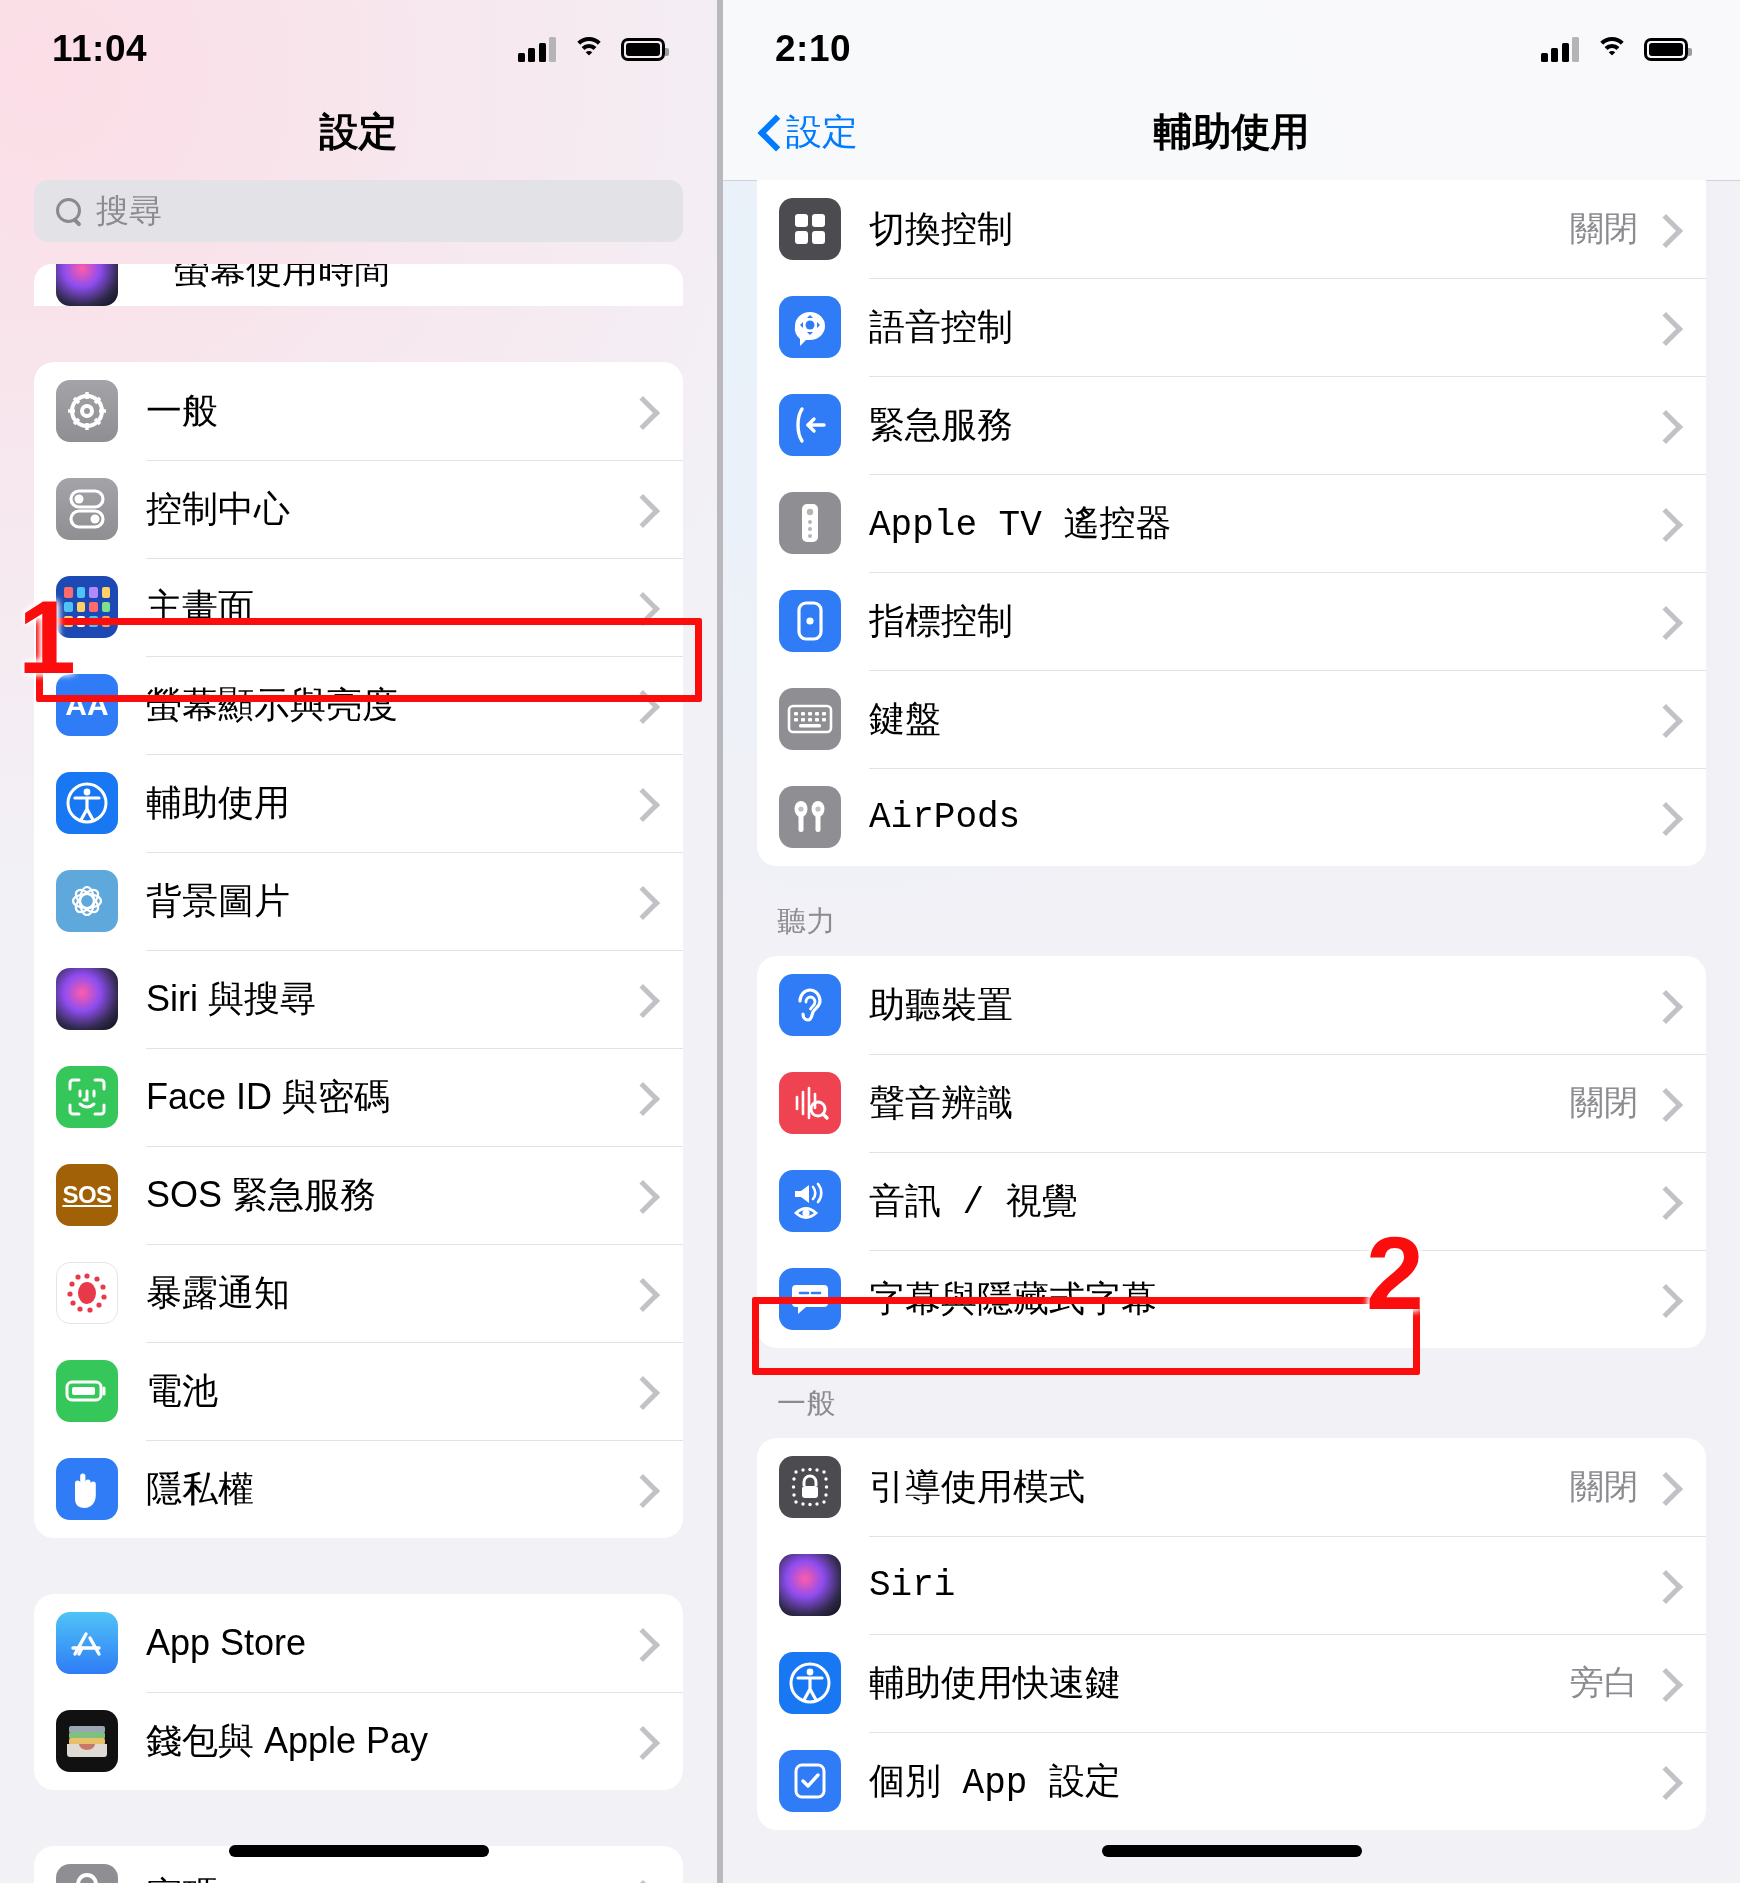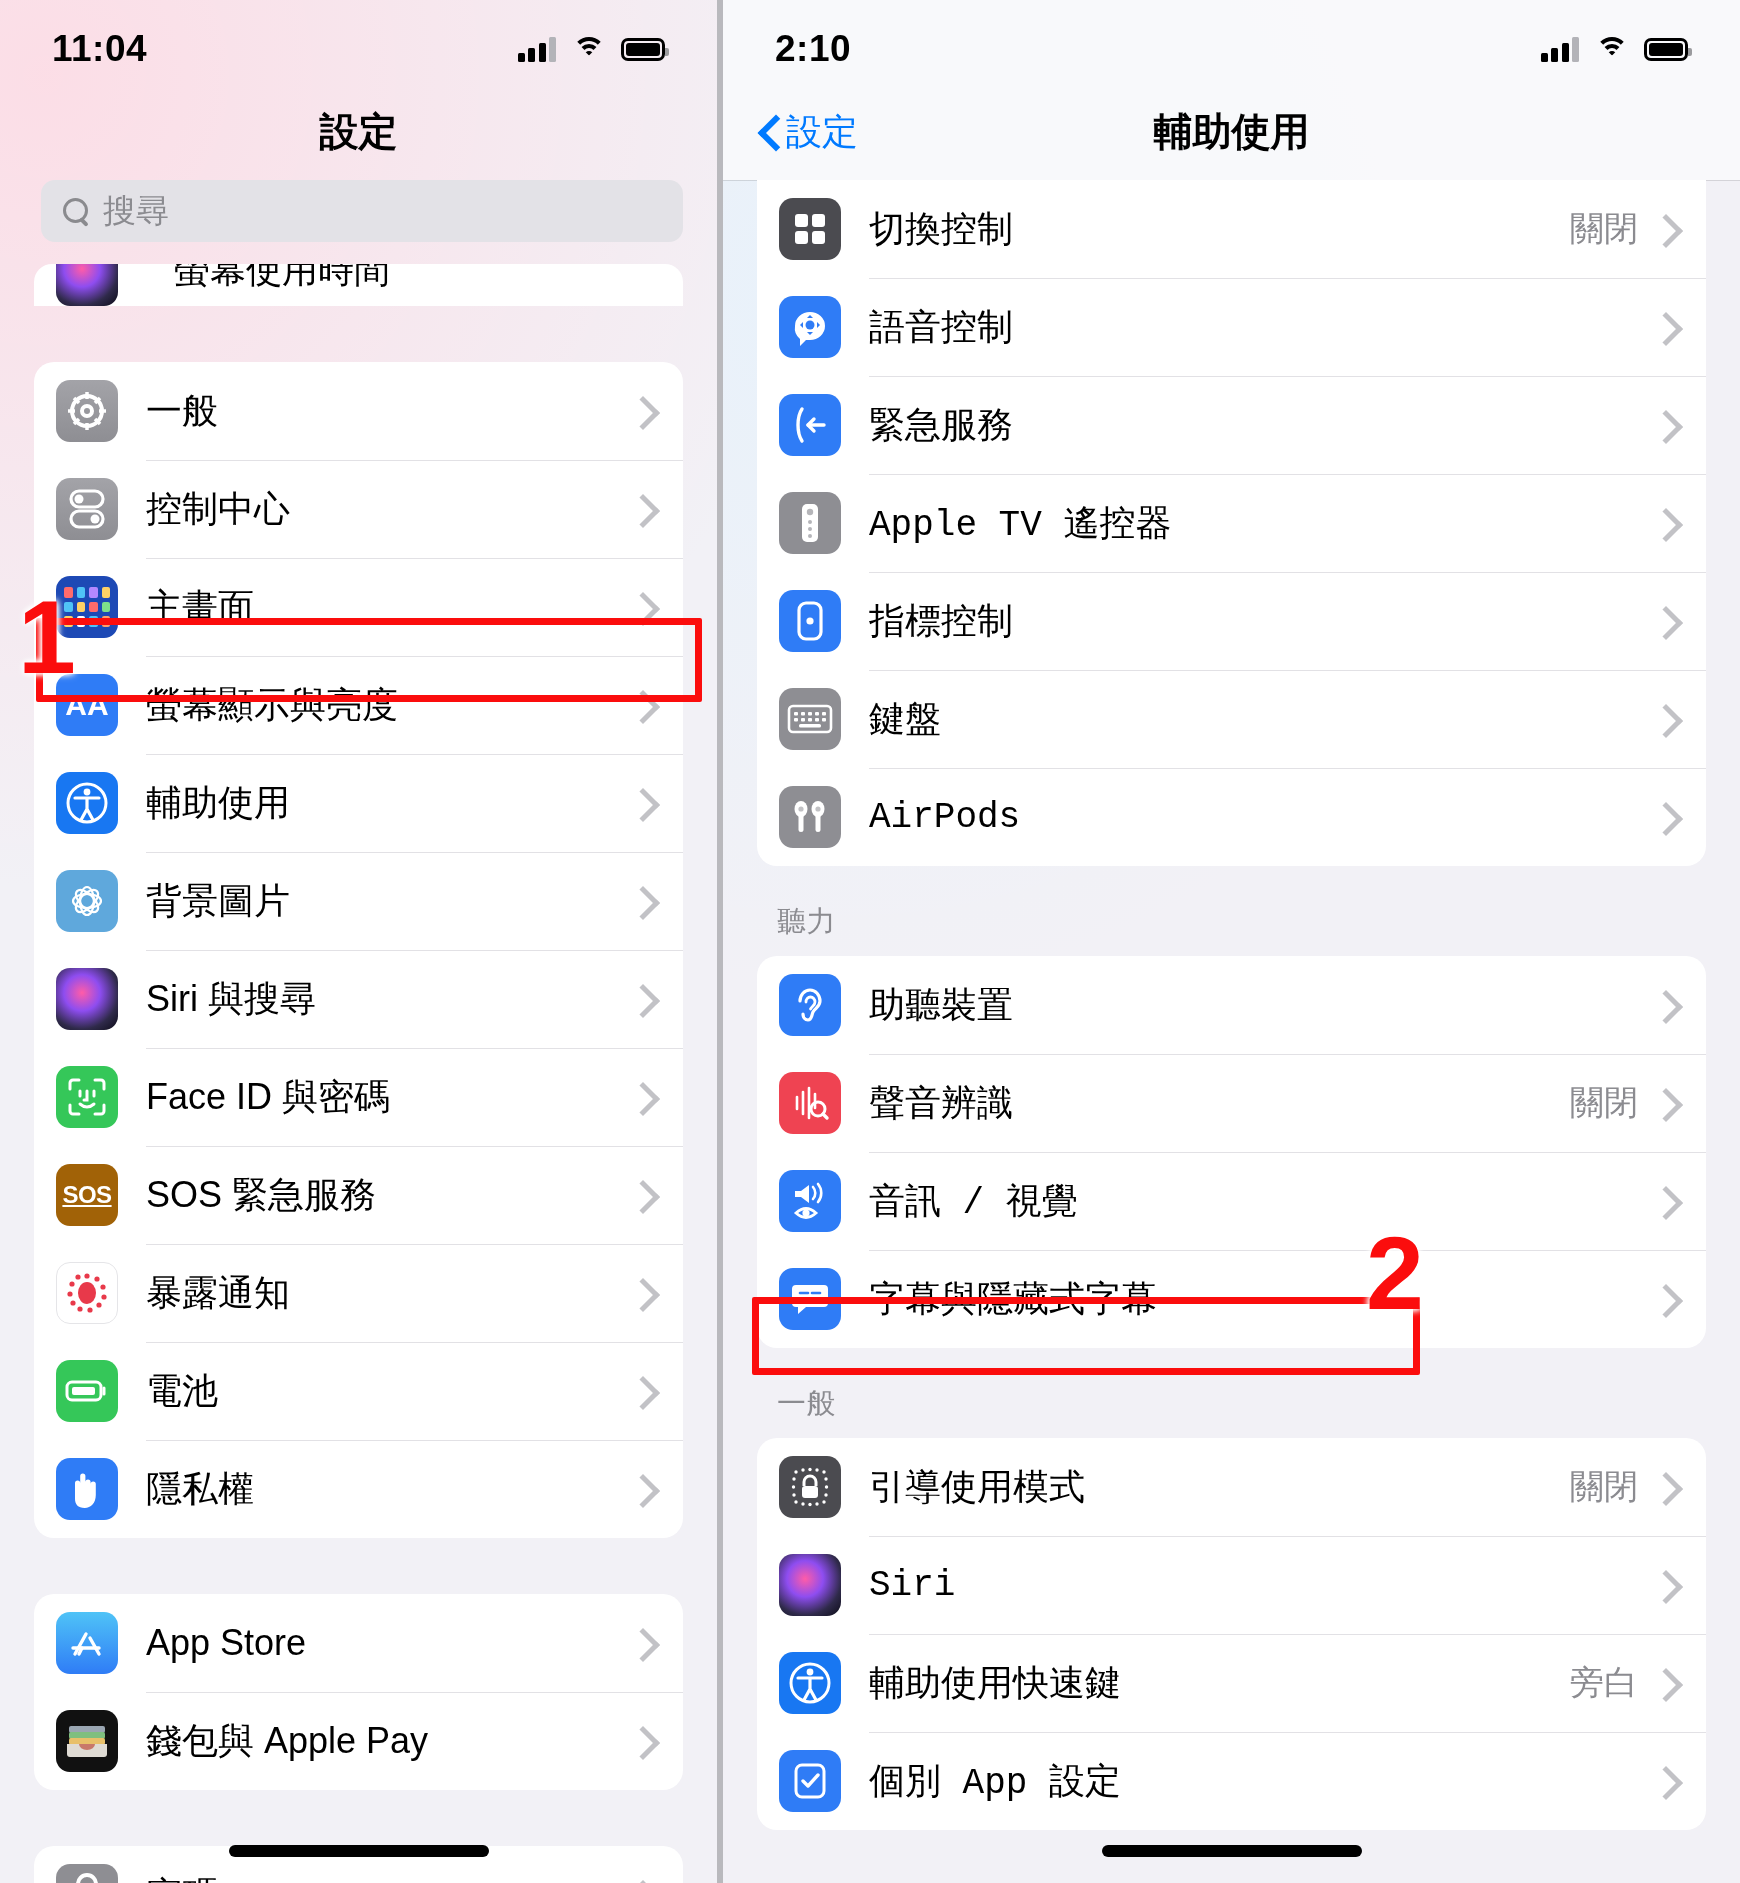--- a/index.html
+++ b/index.html
@@ -65,21 +65,21 @@
     color: #007aff; font-size: 36px; }
   .chev-back { width: 17px; height: 31px; position: relative; }
   .chev-back::before{ content:""; position:absolute; left:4px; top:3px; width:20px;height:20px;
     border-left:6px solid #007aff; border-bottom:6px solid #007aff; transform: rotate(45deg); }
 
   
   .phone.right .navbar { background: rgba(249,249,251,.94); box-shadow: 0 1px 0 rgba(0,0,0,.12); }
   .phone.right .statusbar { background: rgba(249,249,251,.94); }
 
   
-  .searchwrap { position: relative; z-index: 6; padding: 0 34px 22px; margin-left: 7px; }
+  .searchwrap { position: relative; z-index: 6; padding: 0 34px 22px; }
   .searchbox { height: 62px; background: #e3e2e7; border-radius: 14px; display: flex; align-items: center;
     padding: 0 22px; gap: 14px; }
   .mag { width: 26px; height: 26px; position: relative; flex: none; }
   .mag::before { content:""; position:absolute; left:0; top:0; width:19px; height:19px;
     border: 3.5px solid #8a8a8e; border-radius: 50%; }
   .mag::after { content:""; position:absolute; right:0; bottom:1px; width:10px; height:3.5px;
     background:#8a8a8e; transform: rotate(45deg); border-radius: 2px; }
   .searchbox .ph { font-size: 33px; color: #8b8b90; }
 
   

